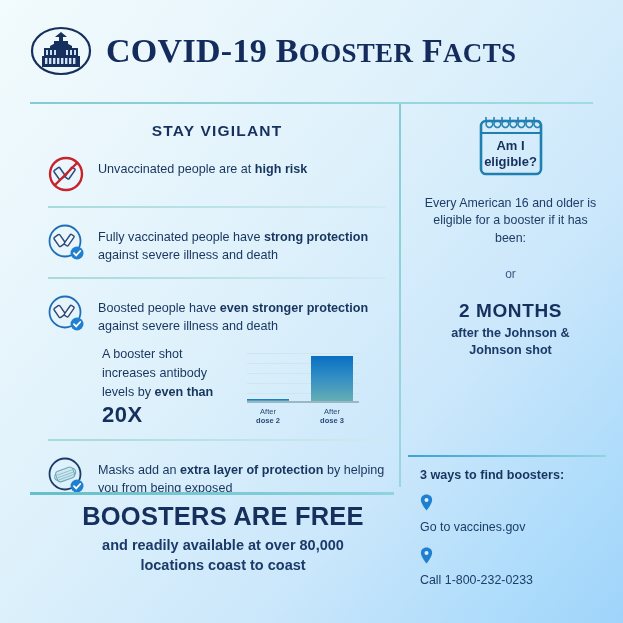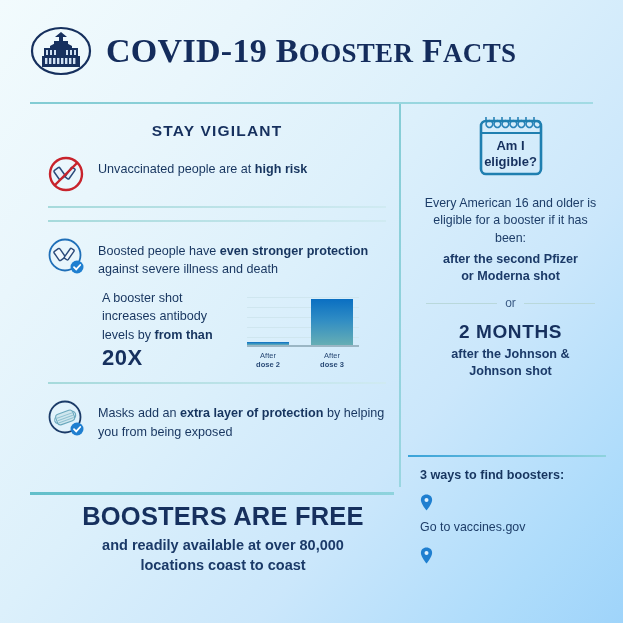--- a/index.html
+++ b/index.html
@@ -69,21 +69,21 @@
   .banner{position:absolute;left:32px;top:502px;width:382px;text-align:center;}
   .banner h2{margin:0;font-size:25.5px;font-weight:800;letter-spacing:.2px;color:#16305e;line-height:1.15;}
   .banner p{margin:5px 0 0 0;font-size:14.5px;font-weight:700;color:#1b3a68;line-height:1.35;}
 
   
   .right{position:absolute;left:408px;top:112px;width:205px;text-align:center;}
   .pad{margin:12px auto 0 auto;width:74px;height:66px;}
   .rsub{font-size:12.4px;line-height:1.45;color:#1d3d68;margin:12px 14px 0 14px;}
   .months{font-size:19px;font-weight:800;letter-spacing:.6px;color:#16305e;margin-top:14px;}
   .msub{font-size:12.6px;font-weight:700;color:#1b3a68;line-height:1.35;margin-top:3px;}
-  .ordiv{display:flex;align-items:center;gap:8px;margin:11px 18px;}
+  .ordiv{display:flex;align-items:center;gap:8px;margin:11px 18px;flex-direction:column;}
   .ordiv .ln{flex:1;height:1px;background:#b9d8db;}
   .ordiv span{font-size:12px;color:#3b5b85;}
 
   .rule-r{position:absolute;left:408px;top:455px;width:198px;height:2px;
           background:linear-gradient(90deg,#3aa3d9,#8fd3dd);}
   .ways{position:absolute;left:420px;top:468px;width:195px;text-align:left;}
   .ways h3{margin:0;font-size:12.6px;font-weight:700;color:#17355f;}
   .way{display:flex;align-items:flex-start;gap:8px;margin-top:11px;flex-direction:column;}
   .pin{flex:0 0 auto;width:13px;height:17px;margin-top:1px;}
   .way .wt{font-size:12.4px;line-height:1.3;color:#1d3d68;}
@@ -142,41 +142,55 @@
             <rect x="22" y="13" width="4.5" height="12" rx="1" transform="rotate(35 24 19)"></rect>
           </g>
           <line x1="9" y1="31" x2="31" y2="9" stroke="#c8232c" stroke-width="2.4"></line>
         </svg>
       </span>
       <div class="tx"><span>Unvaccinated people are at </span><b>high risk</b><span></span></div>
     </div>
 
     <div class="sep"></div>
 
-
-    <div class="sep"></div>
-
     <div class="item">
       <span class="ic">
         <svg viewBox="0 0 40 40" width="40" height="40">
           <circle cx="19" cy="19" r="15.5" fill="none" stroke="#1f6fb8" stroke-width="1.8"></circle>
           <g stroke="#2b4a7a" stroke-width="1.4" fill="#f2f8fd">
             <rect x="10" y="13" width="7" height="11" rx="1.2" transform="rotate(-35 13.5 18.5)"></rect>
             <rect x="21" y="12" width="4.5" height="12" rx="1" transform="rotate(35 23 18)"></rect>
           </g>
           <circle cx="31" cy="31" r="6.5" fill="#1f7fd0"></circle>
           <path d="M28 31.2 l2.2 2.2 l4-4.4" fill="none" stroke="#fff" stroke-width="1.8" stroke-linecap="round"></path>
         </svg>
       </span>
+      <div class="tx"><span>Fully vaccinated people have </span><b>strong protection</b><span> against severe illness and death</span></div>
+    </div>
+
+    <div class="sep"></div>
+
+    <div class="item">
+      <span class="ic">
+        <svg viewBox="0 0 40 40" width="40" height="40">
+          <circle cx="19" cy="19" r="15.5" fill="none" stroke="#1f6fb8" stroke-width="1.8"></circle>
+          <g stroke="#2b4a7a" stroke-width="1.4" fill="#f2f8fd">
+            <rect x="10" y="13" width="7" height="11" rx="1.2" transform="rotate(-35 13.5 18.5)"></rect>
+            <rect x="21" y="12" width="4.5" height="12" rx="1" transform="rotate(35 23 18)"></rect>
+          </g>
+          <circle cx="31" cy="31" r="6.5" fill="#1f7fd0"></circle>
+          <path d="M28 31.2 l2.2 2.2 l4-4.4" fill="none" stroke="#fff" stroke-width="1.8" stroke-linecap="round"></path>
+        </svg>
+      </span>
       <div class="tx"><span>Boosted people have </span><b>even stronger protection</b><span> against severe illness and death</span></div>
     </div>
 
     <div class="statrow">
       <div class="txt">
-        <span>A booster shot increases antibody levels by </span><b>from than</b>
+        <span>A booster shot increases antibody levels by </span><b>even than</b>
         <div class="big20">20X</div>
       </div>
 
       <div class="chart">
         <div class="plot">
           <div class="grid" style="top:2px"></div>
           <div class="grid" style="top:12px"></div>
           <div class="grid" style="top:22px"></div>
           <div class="grid" style="top:32px"></div>
           <div class="grid" style="top:42px"></div>
@@ -253,24 +267,20 @@
         <line x1="8" y1="21" x2="66" y2="21" stroke="#1f7fb0" stroke-width="2.2"></line>
       </svg>
     </span>
     <div style="position:relative;margin-top:-44px;margin-bottom:24px;">
       <div style="font-size:13px;font-weight:700;color:#16305e;line-height:1.25;">Am I</div>
       <div style="font-size:13px;font-weight:700;color:#16305e;line-height:1.25;">eligible?</div>
     </div>
 
     <div class="rsub">Every American 16 and older is eligible for a booster if it has been:</div>
 
-    <div class="msub">
-      <span>after the second Pfizer</span><br>
-      <span>or Moderna shot</span>
-    </div>
 
     <div class="ordiv">
       <span class="ln"></span>
       <span>or</span>
       <span class="ln"></span>
     </div>
 
     <div class="months" style="margin-top:6px">2 MONTHS</div>
     <div class="msub">
       <span>after the Johnson &amp;</span><br>
@@ -296,16 +306,19 @@
     </div>
 
 
     <div class="way">
       <span class="pin">
         <svg viewBox="0 0 13 17" width="13" height="17">
           <path d="M6.5 0.6 C3 0.6 0.9 3 0.9 5.9 C0.9 9.8 6.5 16.4 6.5 16.4 C6.5 16.4 12.1 9.8 12.1 5.9 C12.1 3 10 0.6 6.5 0.6 Z" fill="#1f7fd0"></path>
           <circle cx="6.5" cy="5.9" r="2" fill="#dff0fd"></circle>
         </svg>
       </span>
+      <div class="wt">
+        <span>Call 1-800-232-0233</span>
+      </div>
     </div>
   </div>
 
 </div>
 
 </body></html>

